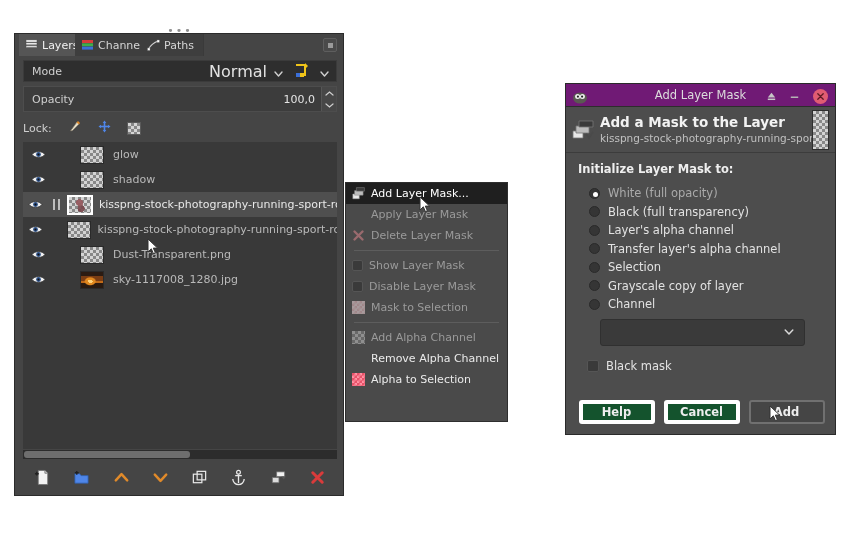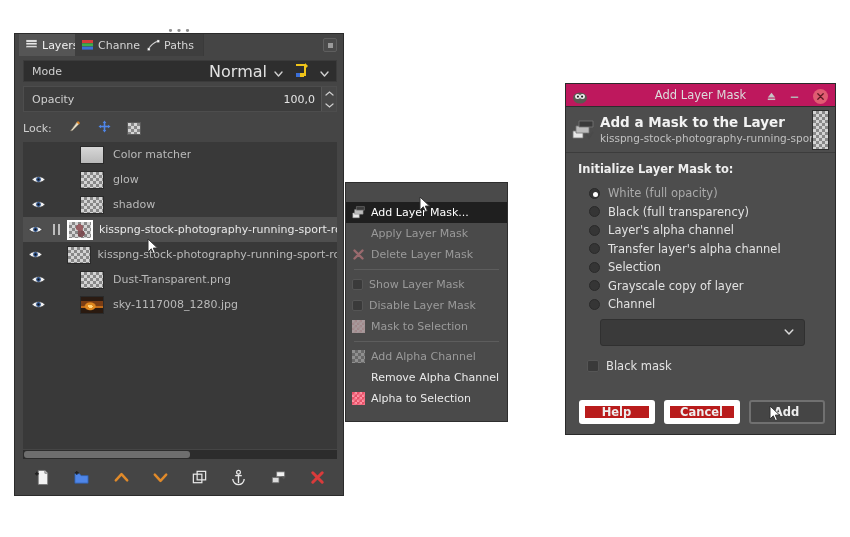--- a/index.html
+++ b/index.html
@@ -128,42 +128,42 @@
   #layer-toolbar {
     position:absolute; left:8px; top:428px; width:314px; height:30px;
     display:flex; align-items:center; justify-content:space-around;
   }
   .tool-btn { width:22px; height:22px; display:flex; align-items:center; justify-content:center; }
 
   
   #ctx-menu {
     position:absolute; left:345px; top:182px; width:163px; height:240px;
     background:#4a4a4a; border:1px solid #2e2e2e;
-    padding: 19px 0;
+    padding: 0 0;
   }
   .menu-item {
     height:21px; display:flex; align-items:center; gap:6px;
     padding-left:6px; font-size:11px; color:#9a9a9a;
   }
   .menu-item.enabled { color:#eaeaea; }
   .menu-item.highlight { background:#1f1f1f; color:#ffffff; }
   .menu-sep { height:1px; background:#5d5d5d; margin:4px 8px; }
   .mi-icon { width:13px; height:13px; flex:0 0 auto; display:block; }
   .mi-check {
     width:11px; height:11px; background:#3a3a3a; border:1px solid #555; border-radius:2px;
     flex:0 0 auto;
   }
 
   
   #dialog {
     position:absolute; left:565px; top:83px; width:271px; height:352px;
     background:#4d4d4d; border:1px solid #2a2a2a;
   }
   #dlg-titlebar {
-    height:23px; background:#be185d; display:flex; align-items:center;
+    height:23px; background:#701a75; display:flex; align-items:center;
     border-bottom:1px solid #2d2d2d; position:relative;
   }
   #dlg-title {
     position:absolute; left:0; right:0; text-align:center;
     font-size:11.5px; color:#dcdcdc;
   }
   #dlg-appicon { width:16px; height:13px; margin-left:6px; z-index:2; }
   .dlg-ctl { position:absolute; width:18px; height:18px; display:flex; align-items:center; justify-content:center; }
   #dlg-shade { right:55px; top:3px; }
   #dlg-min   { right:32px; top:3px; }
@@ -206,21 +206,21 @@
   }
   #invert-row { display:flex; align-items:center; gap:7px; margin:13px 0 0 9px; }
   #invert-check { width:12px; height:12px; background:#3a3a3a; border:1px solid #555; border-radius:2px; }
   #invert-label { font-size:11.5px; color:#e2e2e2; }
 
   #dlg-buttons {
     position:absolute; left:0; bottom:10px; width:271px;
     display:flex; justify-content:center; gap:9px;
   }
   .dlg-btn {
-    width:76px; height:24px; background:#b91c1c; border:6px solid #ffffff;
+    width:76px; height:24px; background:#14532d; border:4px solid #ffffff;
     border-radius:3px; display:flex; align-items:center; justify-content:center;
     font-size:11.5px; font-weight:bold; color:#eeeeee;
   }
   .dlg-btn.default { border:2px solid #707070; background:#454545; }
 
   
   .cursor { position:absolute; width:12px; height:18px; pointer-events:none; }
 </style>
 </head>
 <body>
@@ -319,28 +319,20 @@
           <path d="M7.5 1.5 L9.3 4 L5.7 4 Z M7.5 13.5 L9.3 11 L5.7 11 Z M1.5 7.5 L4 5.7 L4 9.3 Z M13.5 7.5 L11 5.7 L11 9.3 Z" fill="#4f86e8"></path>
           <rect x="6.7" y="4" width="1.6" height="7" fill="#4f86e8"></rect>
           <rect x="4" y="6.7" width="7" height="1.6" fill="#4f86e8"></rect>
         </svg>
       </span>
       <span class="checker-sm" style="width:14px;height:13px;display:inline-block;border:1px solid #5a5a5a;"></span>
     </div>
 
     <div id="layer-list">
 
-    <div class="layer-row">
-          <span class="eye-cell"></span>
-          <span class="link-cell"></span>
-          <span class="thumb-wrap">
-            <div class="thumb" style="background: linear-gradient(rgb(215, 215, 215), rgb(185, 185, 185));"></div>
-          </span>
-          <span class="layer-name">Color matcher</span>
-        </div>
         <div class="layer-row">
           <span class="eye-cell">
             <svg viewBox="0 0 16 12" width="15" height="11">
               <path d="M1 6 C3.5 1.8, 12.5 1.8, 15 6 C12.5 10.2, 3.5 10.2, 1 6 Z" fill="#f0f0f0" stroke="#2a2a2a" stroke-width="0.9"></path>
               <circle cx="8" cy="6" r="2.6" fill="#2b4f86"></circle>
               <circle cx="8" cy="6" r="1.1" fill="#101010"></circle>
             </svg>
           </span>
           <span class="link-cell"></span>
           <span class="thumb-wrap">

